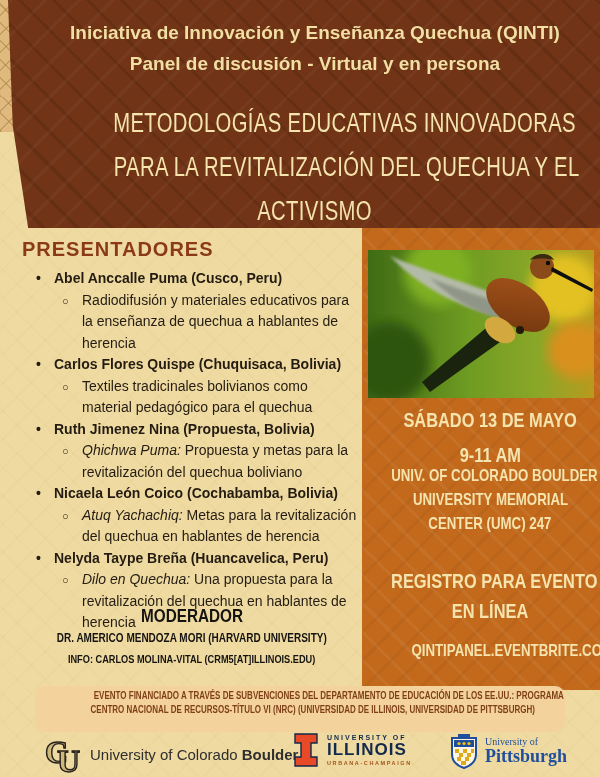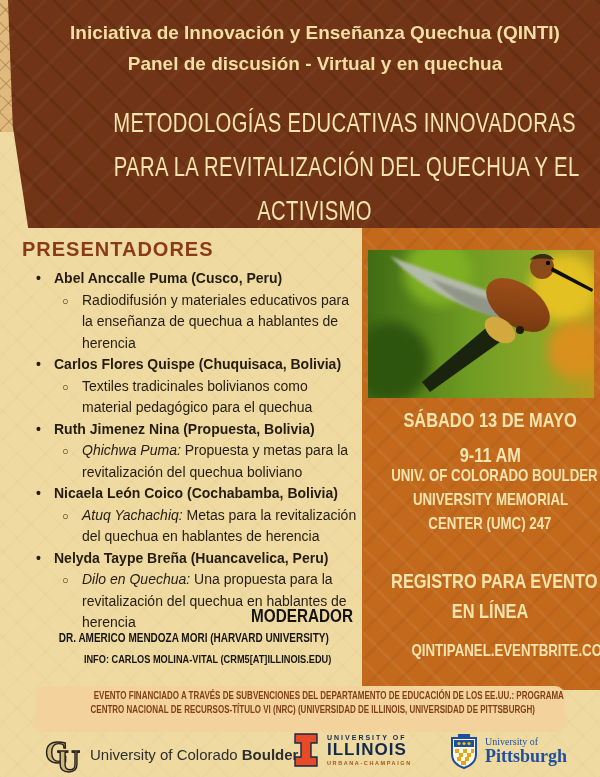--- a/index.html
+++ b/index.html
@@ -37,21 +37,21 @@
   
   .left-col{position:absolute;left:22px;top:228px;width:340px;color:var(--ink);}
   .pres-heading{margin-top:10px;text-align:left;color:var(--heading);
     font-size:20px;font-weight:800;letter-spacing:1px;}
   .p-list{list-style:none;margin:7px 0 0 0;padding:0 4px 0 12px;font-size:14px;line-height:21.5px;}
   .p-item{position:relative;padding-left:20px;}
   .b1{position:absolute;left:2px;top:0;font-weight:700;}
   .p-name{font-weight:700;}
   .p-topic{position:relative;padding-left:28px;font-weight:500;}
   .b2{position:absolute;left:8px;top:1px;font-size:11px;}
-  .moderator{position:absolute;left:22px;top:604px;width:340px;text-align:right;color:#151310;}
+  .moderator{position:absolute;left:22px;top:604px;width:340px;text-align:center;color:#151310;}
   .mod-h{font-size:18px;font-weight:800;line-height:24px;}
   .mod-n{font-size:12.5px;font-weight:800;line-height:21px;}
   .mod-i{font-size:11.5px;font-weight:800;line-height:21px;}
 
   
   .right-col{position:absolute;left:362px;top:228px;width:256px;height:462px;
     background-color:var(--orange);
     background-image:
       repeating-linear-gradient(45deg, rgba(255,255,255,0.05) 0 3px, transparent 3px 20px),
       repeating-linear-gradient(-45deg, rgba(0,0,0,0.04) 0 3px, transparent 3px 20px);
@@ -86,21 +86,21 @@
 
 <div class="page">
 
   <div class="tan-left tanpat"></div>
   <div class="bottom-band tanpat"></div>
 
   <header class="header">
     <div class="header-inner">
       <div class="subtitle">
         <div>Iniciativa de Innovación y Enseñanza Quechua (QINTI)</div>
-        <div>Panel de discusión - Virtual y en quechua</div>
+        <div>Panel de discusión - Virtual y en persona</div>
       </div>
       <div class="title-block">
         <div><span class="cline" style="--sx:0.75">METODOLOGÍAS EDUCATIVAS INNOVADORAS</span></div>
         <div><span class="cline" style="--sx:0.75">PARA LA REVITALIZACIÓN DEL QUECHUA Y EL</span></div>
         <div><span class="cline" style="--sx:0.75">ACTIVISMO</span></div>
       </div>
     </div>
   </header>
 
   <section class="left-col">

